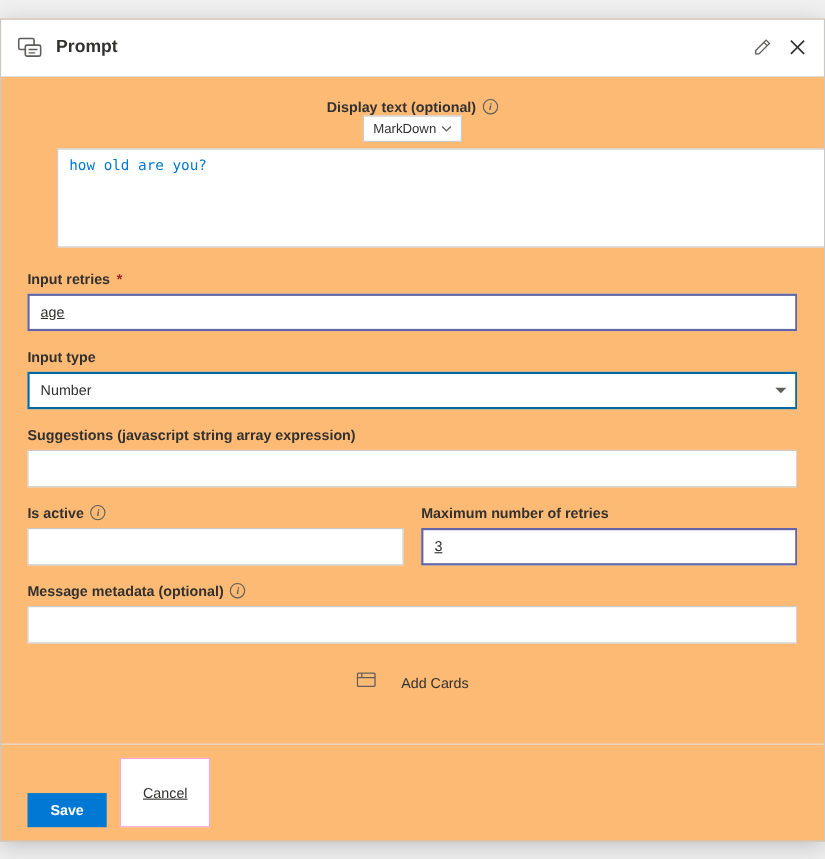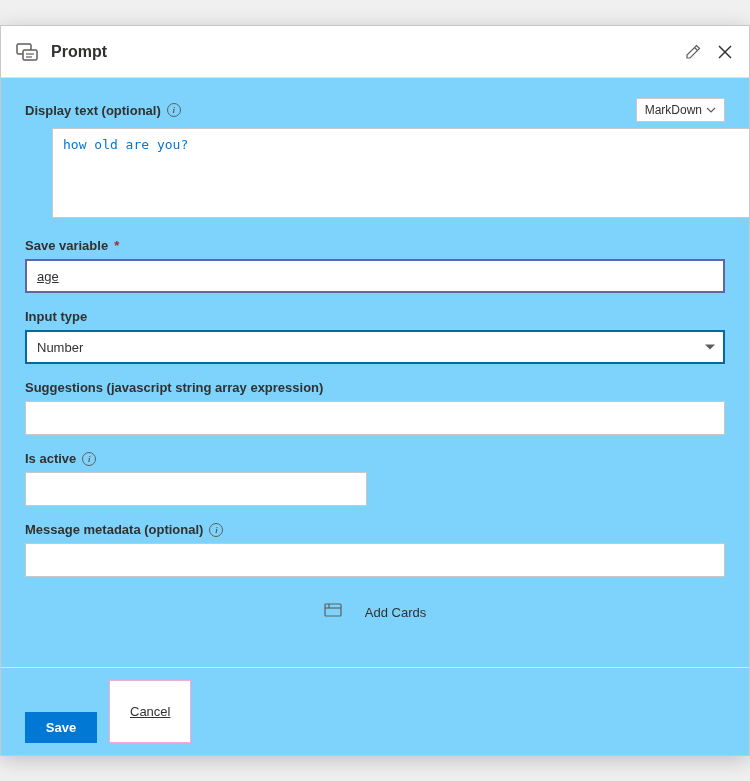--- a/index.html
+++ b/index.html
@@ -8,21 +8,21 @@
       font-family: 'Segoe UI', Tahoma, Geneva, Verdana, sans-serif;
       background: #f0f0f0;
       display: flex;
       justify-content: center;
       align-items: center;
       min-height: 100vh;
     }
 
     .dialog {
       width: 750px;
-      background: #7dd3fc;
+      background: #fdba74;
       border: 1px solid #c8c8c8;
       box-shadow: 0 4px 20px rgba(0,0,0,0.2);
     }
 
     .dialog-header {
       display: flex;
       align-items: center;
       padding: 8px 12px;
       border-bottom: 1px solid #e0e0e0;
       background: #ffffff;
@@ -101,20 +101,21 @@
       cursor: pointer;
       font-style: italic;
       font-family: serif;
     }
 
     .label-row {
       display: flex;
       align-items: center;
       justify-content: space-between;
       margin-bottom: 6px;
+      flex-direction: column;
     }
 
     .label-left {
       display: flex;
       align-items: center;
       gap: 6px;
       font-size: 13px;
       font-weight: 600;
       color: #323130;
     }
@@ -298,21 +299,21 @@
           <svg width="10" height="6" viewBox="0 0 10 6" fill="none" xmlns="http://www.w3.org/2000/svg">
             <path d="M1 1L5 5L9 1" stroke="#605e5c" stroke-width="1.2"></path>
           </svg>
         </div>
       </div>
       <textarea class="form-control" style="">how old are you?</textarea>
     </div>
 
     <div class="form-group">
       <div class="form-label">
-        <span>Save variable</span>
+        <span>Input retries</span>
         <span class="required-star">*</span>
       </div>
       <input type="text" class="form-control active-border" value="age" style="">
     </div>
 
     <div class="form-group">
       <div class="form-label">
         <span>Input type</span>
       </div>
       <div class="select-wrapper">
@@ -333,20 +334,26 @@
       <input type="text" class="form-control suggestions-input" style="">
     </div>
 
     <div class="two-col">
       <div class="form-group">
         <div class="form-label">
           <span>Is active</span>
           <span class="info-icon">i</span>
         </div>
         <input type="text" class="form-control" style="">
+      </div>
+      <div class="form-group">
+        <div class="form-label">
+          <span>Maximum number of retries</span>
+        </div>
+        <input type="text" class="form-control active-border" value="3" style="">
       </div>
     </div>
 
     <div class="form-group">
       <div class="form-label">
         <span>Message metadata (optional)</span>
         <span class="info-icon">i</span>
       </div>
       <input type="text" class="form-control message-metadata-input" style="">
     </div>

